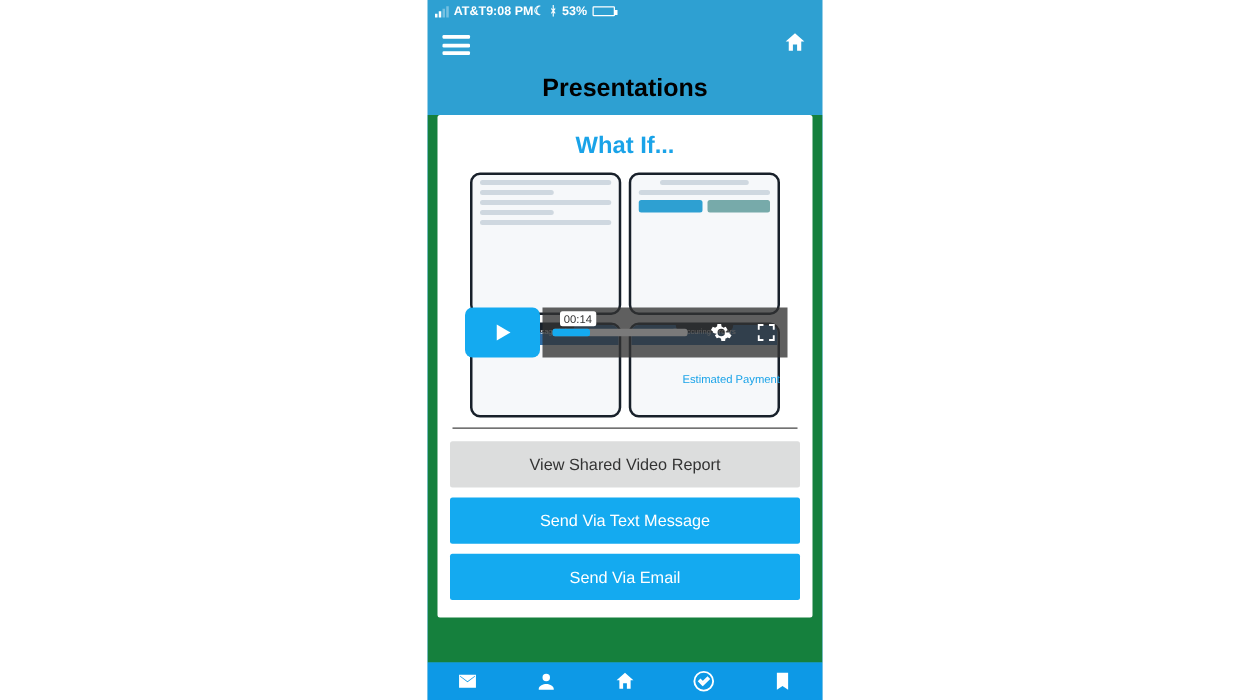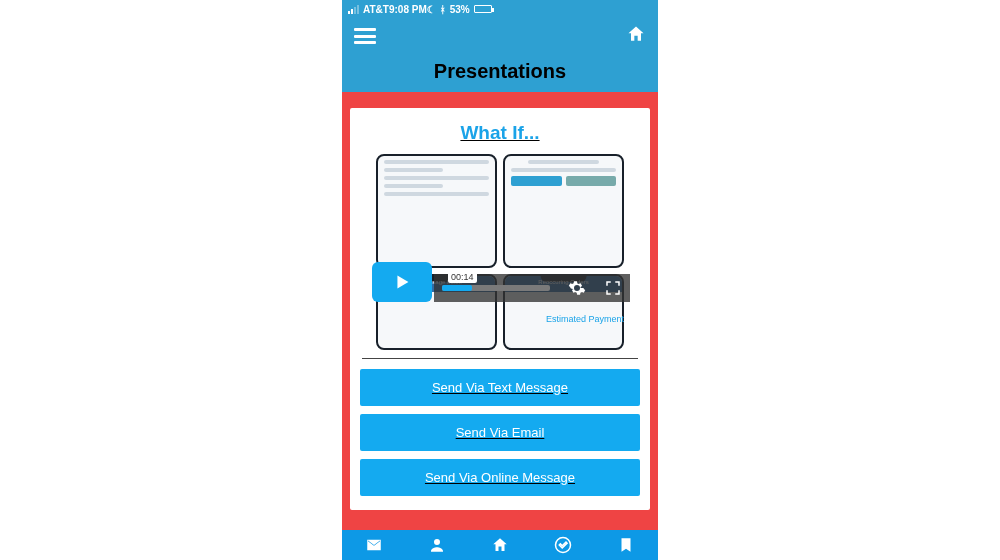--- a/index.html
+++ b/index.html
@@ -15,37 +15,37 @@
   .battery { width: 18px; height: 8px; border: 1px solid #fff; border-radius: 1px; position: relative; }
   .battery::after { content:''; position:absolute; right:-3px; top:2px; width:2px; height:4px; background:#fff; }
   .battery .fill { height:100%; background:#fff; }
   
   .appbar { height: 36px; display: flex; align-items: center; justify-content: space-between; padding: 0 12px; }
   .hamburger { width: 22px; height: 16px; display:flex; flex-direction:column; justify-content:space-between; }
   .hamburger span { height:3px; background:#fff; border-radius:1px; }
   .home-ico svg { width:20px; height:20px; fill:#fff; }
   .page-title { text-align:center; color:#000000; font-size:20px; font-weight:700; padding: 6px 0 12px; }
   
-  .body { position:absolute; top:92px; bottom:30px; left:0; right:0; background:#ef4444; overflow:hidden; padding:16px 8px;text-decoration:underline; }
+  .body { position:absolute; top:92px; bottom:30px; left:0; right:0; background:#15803d; overflow:hidden; padding:0 8px; }
   .card { background:#fff; border-radius:2px; margin-top:0; padding: 8px 10px 6px; }
   .card-title { color:#1aa3e8; text-align:center; font-weight:700; font-size:19px; margin: 6px 0 10px; }
   
   .video { position:relative; height:190px; background:#fff; }
   .shots { position:absolute; inset:0; display:grid; grid-template-columns: 1fr 1fr; grid-template-rows: 60% 40%; gap:6px; padding: 0 16px; }
   .shot { background:#f6f8fa; border:2px solid #18202a; border-radius:8px; position:relative; overflow:hidden; }
   .shot .hdr { height:16px; background:#2e6ea8; }
   .shot .ln { height:4px; background:#cfd8e0; margin:4px 6px; border-radius:2px; }
   .shot .ln.s { width:50%; }
   .shot .btnrow { display:flex; gap:4px; padding:0 6px; }
   .shot .btnrow span { flex:1; height:10px; background:#2ea0d2; border-radius:2px; }
   .shot .btnrow span.g { background:#7aa; }
   .notch { position:absolute; top:-2px; left:50%; transform:translateX(-50%); width:40%; height:8px; background:#18202a; border-radius:0 0 6px 6px; }
   .playbtn { position:absolute; left:12px; bottom:42px; width:60px; height:40px; background:#14aaf0; border-radius:6px; display:flex; align-items:center; justify-content:center; }
   .playbtn svg { width:22px; height:22px; fill:#fff; }
-  .vtoolbar { position:absolute; left:74px; right:10px; bottom:42px; height:28px; background:rgba(50,50,50,.78); display:flex; align-items:center; gap:18px; padding:0 8px; }
+  .vtoolbar { position:absolute; left:74px; right:10px; bottom:42px; height:40px; background:rgba(50,50,50,.78); display:flex; align-items:center; gap:18px; padding:0 8px; }
   .vtime { position:absolute; top:-14px; left:6px; font-size:9px; background:#fff; padding:1px 3px; border-radius:2px; color:#333; }
   .vprog { flex:1; height:6px; background:#7a7a7a; position:relative; border-radius:2px; }
   .vprog .fill { height:100%; background:#14aaf0; border-radius:2px; }
   .vico { width:18px; height:18px; fill:#fff; }
   .est { position:absolute; right:16px; bottom:20px; font-size:9px; color:#1aa3e8; }
   .divider { border:none; border-top:1px solid #444; margin: 14px 2px 10px; }
   .btn { display:block; width:100%; text-align:center; padding:11px; font-size:13px; border-radius:2px; margin-bottom:8px; border:none; cursor:pointer; }
   .btn-grey { background:#dcdddd; color:#333; }
   .btn-blue { background:#14aaf0; color:#fff; }
   
@@ -140,23 +140,23 @@
               </svg>
             <svg class="vico" viewBox="0 0 24 24">
                 <path d="M3 3h6v2H5v4H3V3zm12 0h6v6h-2V5h-4V3zM3 15h2v4h4v2H3v-6zm16 0h2v6h-6v-2h4v-4z"></path>
               </svg>
           </div>
           <div class="est">Estimated Payment</div>
         </div>
 
         <hr class="divider">
 
+        <button class="btn btn-grey">View Shared Video Report</button>
         <button class="btn btn-blue">Send Via Text Message</button>
         <button class="btn btn-blue">Send Via Email</button>
-        <button class="btn btn-blue">Send Via Online Message</button>
       </div>
 
     </div>
 
     <div class="tabbar">
       <div class="tab">
           <svg viewBox="0 0 24 24">
             <path d="M3 5h18v14H3V5zm9 7L4 6v1l8 6 8-6V6l-8 6z"></path>
           </svg>
         </div>

